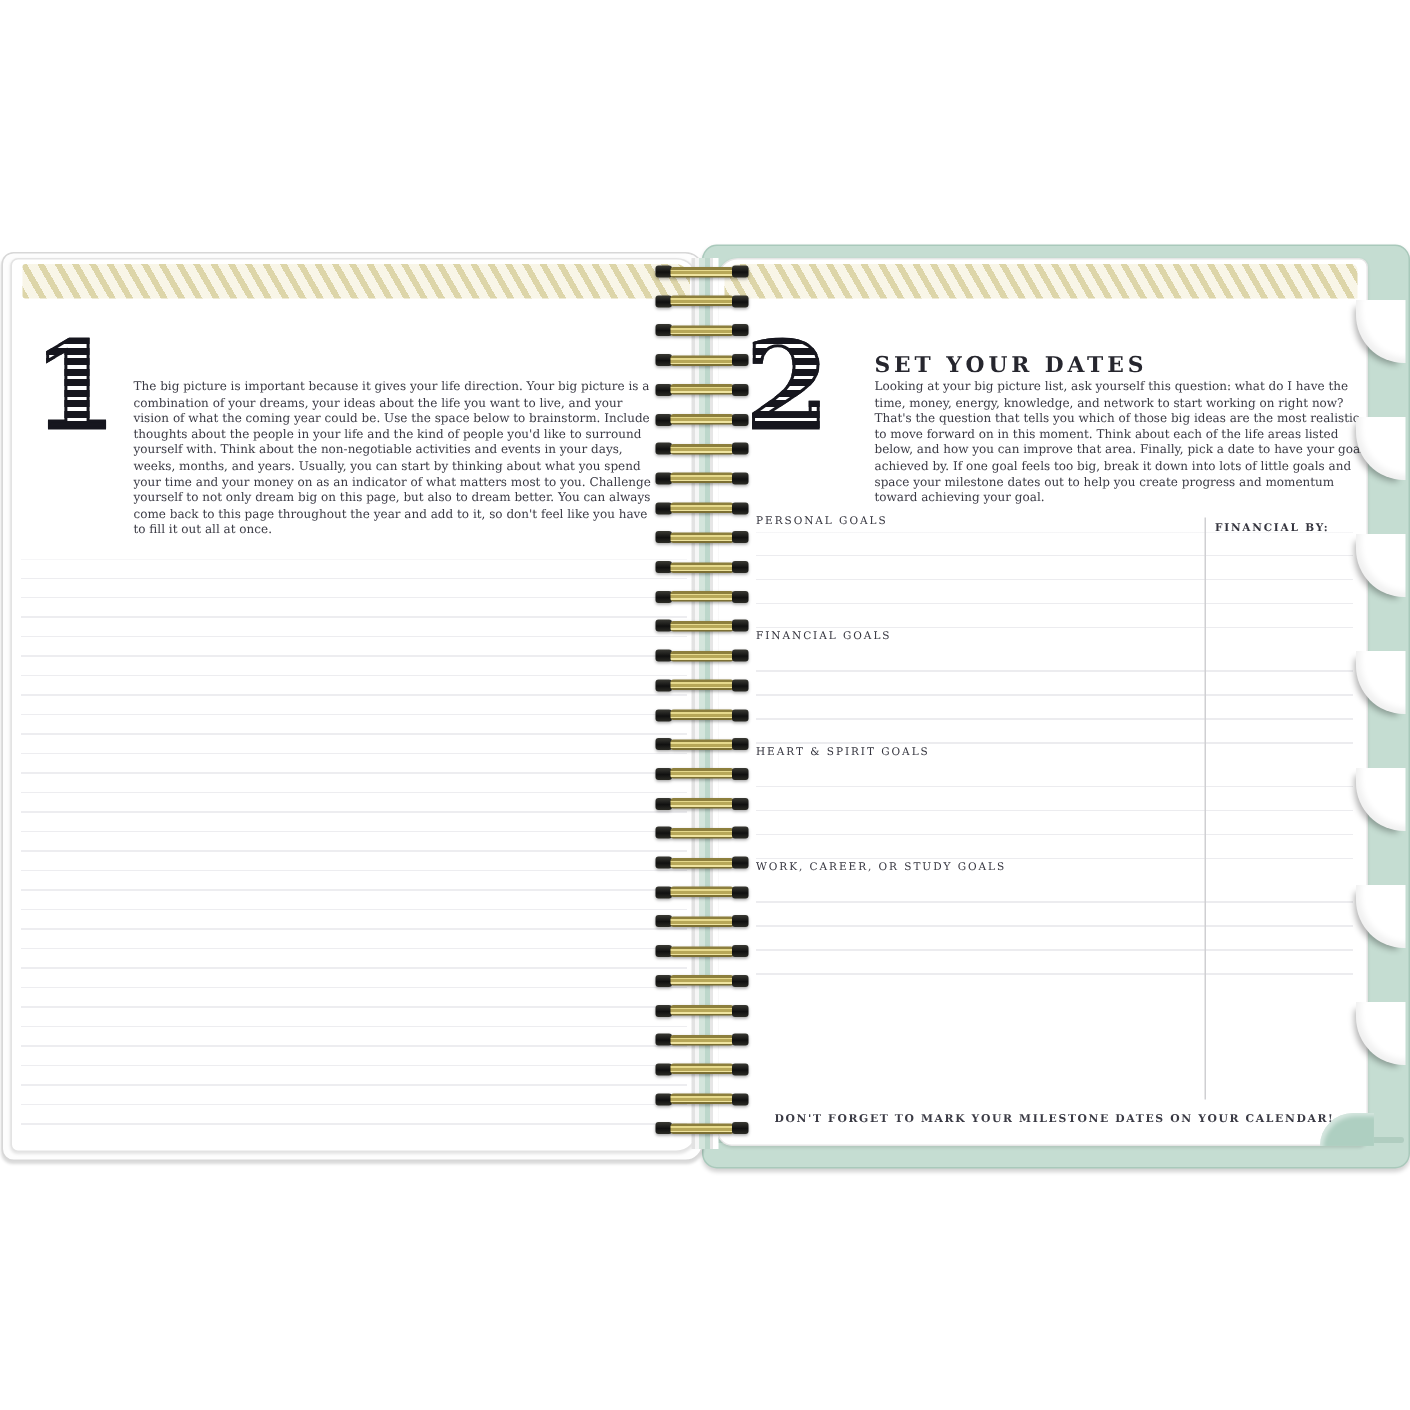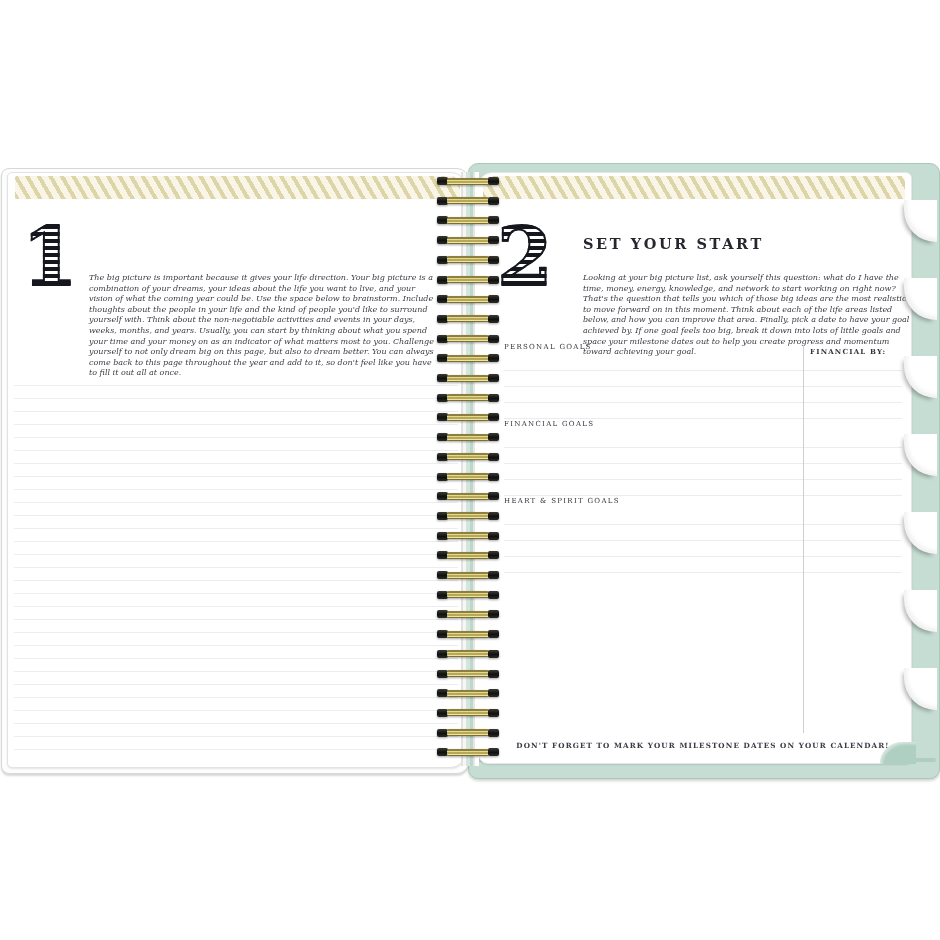--- a/index.html
+++ b/index.html
@@ -40,22 +40,22 @@
   .page-left .numeral{left:14px;top:52px;}
   .page-right .numeral{left:18px;top:52px;}
 
   
   .chapter-title{position:absolute;top:62px;font-size:14.5px;font-weight:700;
     letter-spacing:2.6px;color:#26262e;white-space:nowrap;}
   .page-left .chapter-title{left:81px;}
   .page-right .chapter-title{left:104px;}
 
   
-  .intro{position:absolute;top:100px;font-size:8px;line-height:10.6px;
-    color:#3a3a44;text-align:left;font-style:italic;}
+  .intro{position:absolute;top:80px;font-size:8px;line-height:10.6px;
+    color:#3a3a44;text-align:left;}
   .page-left .intro{left:81px;width:350px;}
   .page-right .intro{left:104px;width:330px;}
 
   
   .ruled-left{position:absolute;left:6px;right:6px;top:200px;bottom:16px;
     background:repeating-linear-gradient(180deg,transparent 0 12px,#ededf0 12px 13px);}
 
   
   .sections{position:absolute;left:25px;right:9px;top:170px;height:392px;}
   .goal-section{position:relative;height:77px;}
@@ -103,35 +103,39 @@
   <div class="page page-left">
     <div class="washi"></div>
     <div class="ruled-left"></div>
     <div class="numeral">1</div>
     <div class="intro">The big picture is important because it gives your life direction. Your big picture is a combination of your dreams, your ideas about the life you want to live, and your vision of what the coming year could be. Use the space below to brainstorm. Include thoughts about the people in your life and the kind of people you'd like to surround yourself with. Think about the non-negotiable activities and events in your days, weeks, months, and years. Usually, you can start by thinking about what you spend your time and your money on as an indicator of what matters most to you. Challenge yourself to not only dream big on this page, but also to dream better. You can always come back to this page throughout the year and add to it, so don't feel like you have to fill it out all at once.</div>
   </div>
 
   <div class="page page-right">
     <div class="washi"></div>
     <div class="numeral">2</div>
-    <div class="chapter-title">SET YOUR START</div>
+    <div class="chapter-title">SET YOUR DATES</div>
     <div class="intro">Looking at your big picture list, ask yourself this question: what do I have the time, money, energy, knowledge, and network to start working on right now? That's the question that tells you which of those big ideas are the most realistic to move forward on in this moment. Think about each of the life areas listed below, and how you can improve that area. Finally, pick a date to have your goal achieved by. If one goal feels too big, break it down into lots of little goals and space your milestone dates out to help you create progress and momentum toward achieving your goal.</div>
 
     <div class="sections">
       <div class="goal-section">
         <div class="section-lines"></div>
         <div class="section-label">PERSONAL GOALS</div>
       </div>
       <div class="goal-section">
         <div class="section-lines"></div>
         <div class="section-label">FINANCIAL GOALS</div>
       </div>
       <div class="goal-section">
         <div class="section-lines"></div>
         <div class="section-label">HEART &amp; SPIRIT GOALS</div>
+      </div>
+      <div class="goal-section">
+        <div class="section-lines"></div>
+        <div class="section-label">WORK, CAREER, OR STUDY GOALS</div>
       </div>
     </div>
 
     <div class="col-divider"></div>
     <div class="accomplish-label">FINANCIAL BY:</div>
     <div class="footer-note">DON'T FORGET TO MARK YOUR MILESTONE DATES ON YOUR CALENDAR!</div>
   </div>
 
   <div class="seam"></div>
   <div class="binding" id="binding">

